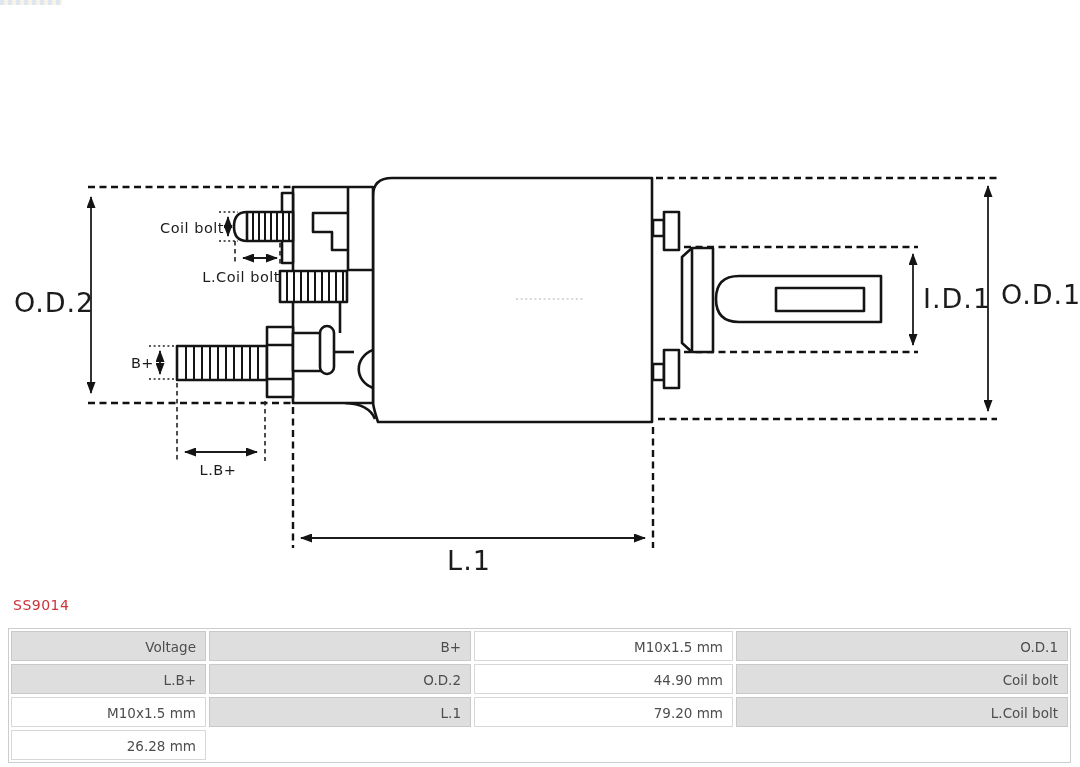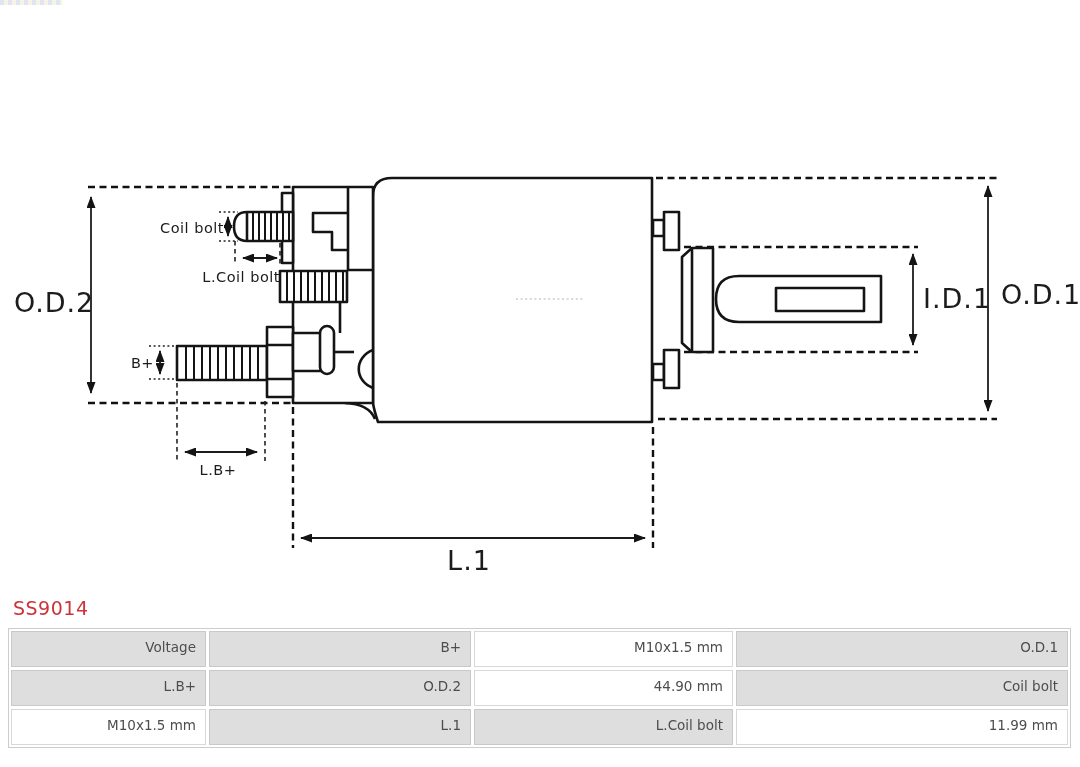--- a/index.html
+++ b/index.html
@@ -20,30 +20,30 @@
   .dim{ fill:none; stroke:#1c1c1c; stroke-width:1.8; }
   .dr { fill:none; stroke:#111111; stroke-width:2.4; stroke-dasharray:7 4.5; }
   .dt { fill:none; stroke:#222222; stroke-width:1.6; stroke-dasharray:4.5 3.5; }
   .dd { fill:none; stroke:#222222; stroke-width:1.5; stroke-dasharray:2 2.6; }
   .wm { fill:none; stroke:#cccccc; stroke-width:1.3; stroke-dasharray:2 2.6; }
   svg.diagram text { fill:#1c1c1c; }
   .tb { font-size:27px; letter-spacing:1px; }
   .ts { font-size:14.5px; letter-spacing:.5px; }
   .product-code {
     position:absolute; left:13px; top:597px; z-index:2;
-    font-size:19px; letter-spacing:.5px; color:#cb3339;
+    font-size:14px; letter-spacing:.5px; color:#cb3339;
   }
   .spec-table {
     position:absolute; left:8px; top:628px; z-index:2;
     display:grid; grid-template-columns:195px 262px 259px 332px; gap:3px;
     border:1px solid #cccccc; padding:2px; background:#ffffff;
     font-size:13.5px; color:#4d4d4d;
   }
   .cell {
-    height:36px; line-height:30px; text-align:right; padding-right:9px;
+    height:30px; line-height:30px; text-align:right; padding-right:9px;
     box-sizing:border-box; border:1px solid #d8d8d8; background:#ffffff;
     white-space:nowrap; overflow:hidden;
   }
   .cell.lab { background:#dedede; border-color:#c9c9c9; }
 </style>
 </head>
 <body>
 
 <div class="screen">
 
@@ -155,17 +155,18 @@
 
     <div class="cell lab">O.D.1</div>
     <div class="cell lab">L.B+</div>
 
     <div class="cell lab">O.D.2</div>
     <div class="cell">44.90 mm</div>
     <div class="cell lab">Coil bolt</div>
     <div class="cell">M10x1.5 mm</div>
 
     <div class="cell lab">L.1</div>
+    <div class="cell">79.20 mm</div>
     <div class="cell lab">L.Coil bolt</div>
-    <div class="cell">11.99 mm</div>
+    <div class="cell">26.28 mm</div>
   </div>
 
 </div>
 
 </body></html>

